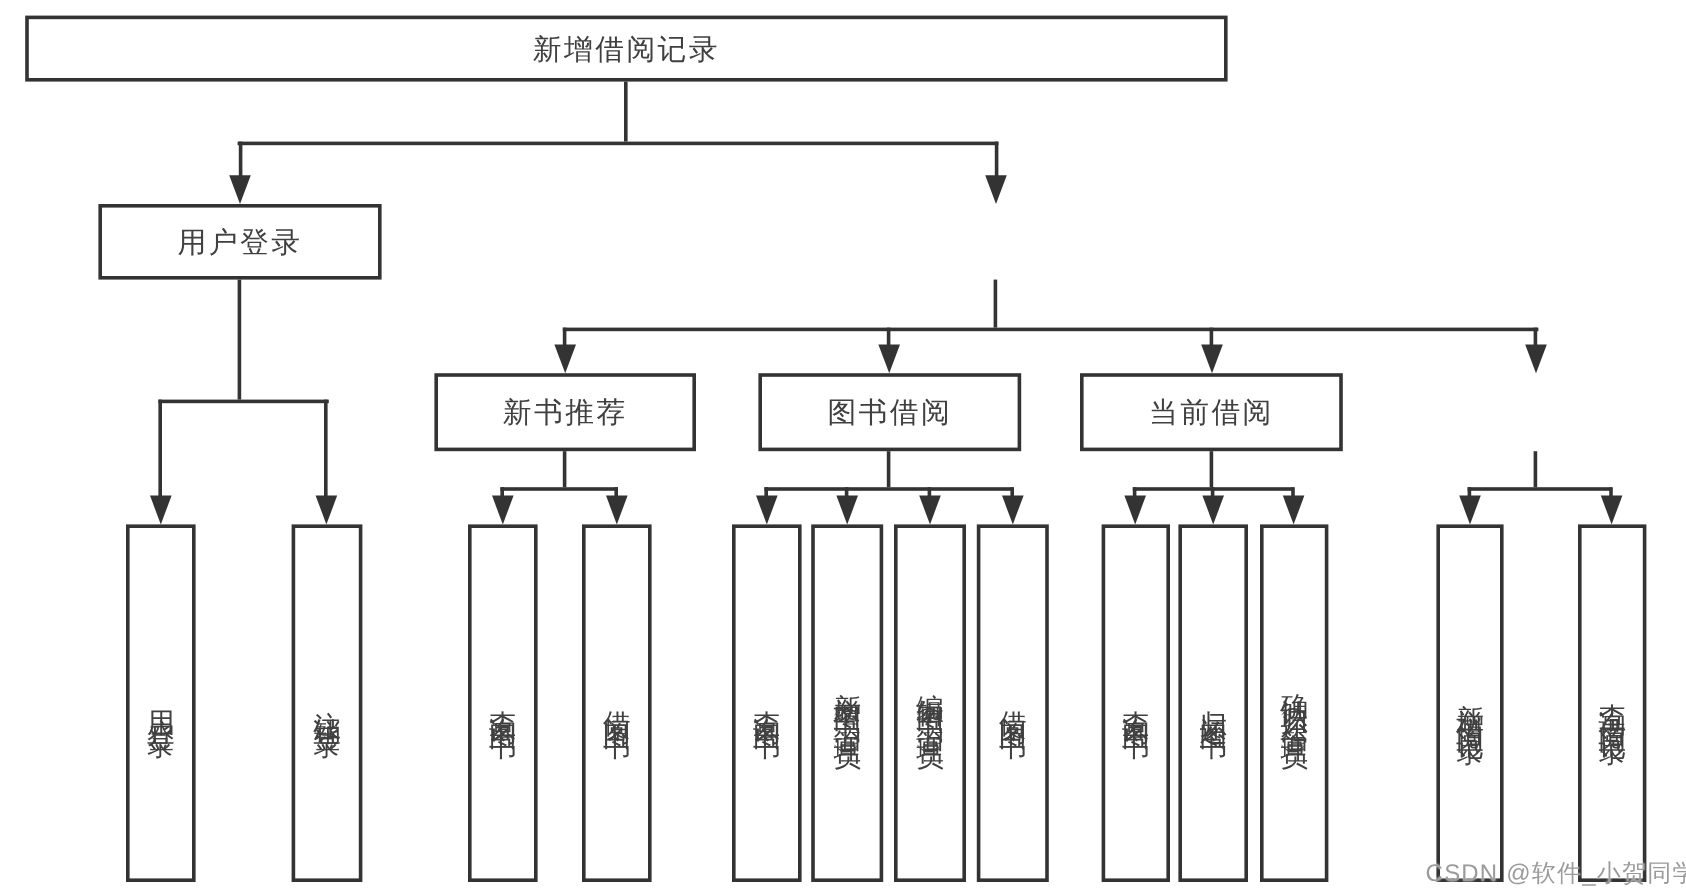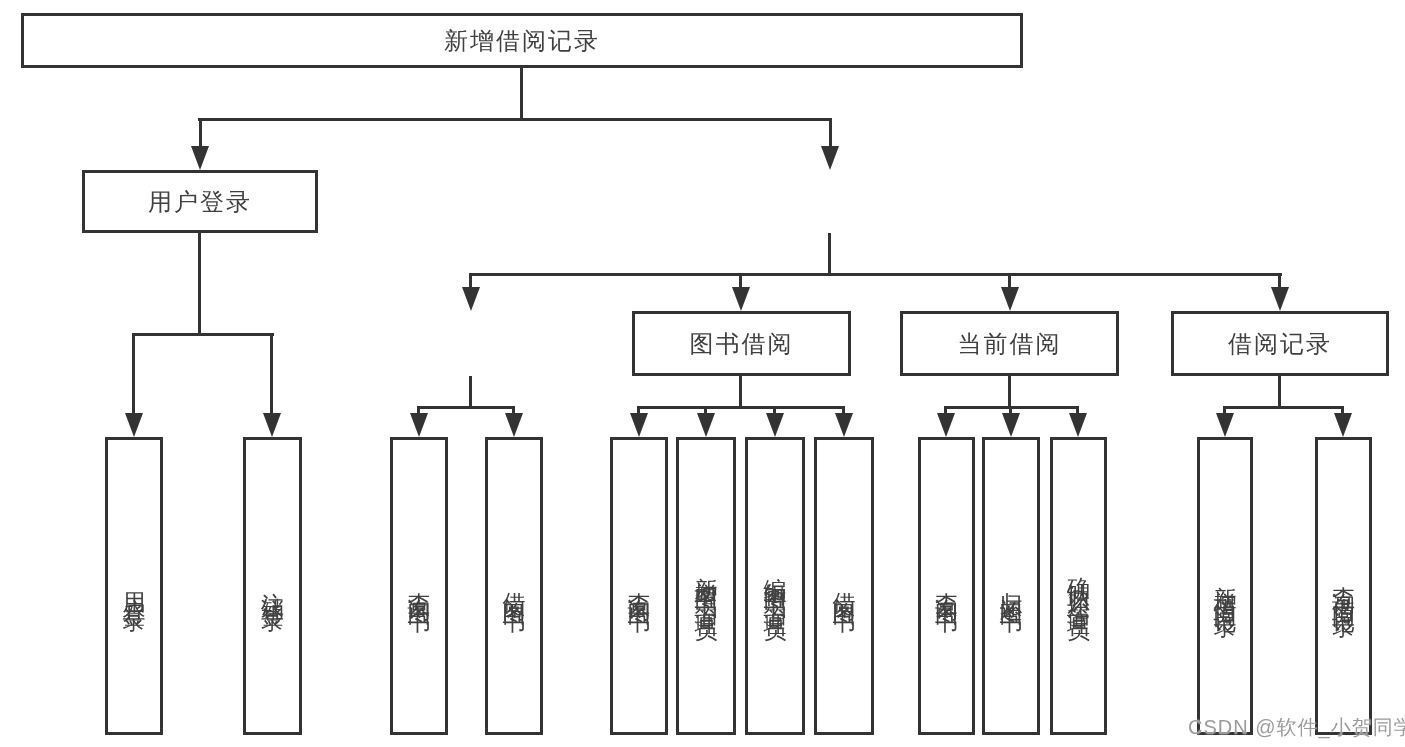--- a/index.html
+++ b/index.html
@@ -78,28 +78,28 @@
   <div class="hl" style="left:469px;top:273px;width:813px"></div>
   <div class="vl" style="left:469px;top:273px;height:16px"></div>
   <div class="ah" style="left:462px;top:287px"></div>
   <div class="vl" style="left:739px;top:273px;height:16px"></div>
   <div class="ah" style="left:732px;top:287px"></div>
   <div class="vl" style="left:1008px;top:273px;height:16px"></div>
   <div class="ah" style="left:1001px;top:287px"></div>
   <div class="vl" style="left:1278px;top:273px;height:16px"></div>
   <div class="ah" style="left:1271px;top:287px"></div>
 
+  <div class="node h" style="left:362px;top:311px;width:218px;height:65px">
+    <span>新书推荐</span>
+  </div>
   <div class="node h" style="left:632px;top:311px;width:219px;height:65px">
     <span>图书借阅</span>
   </div>
   <div class="node h" style="left:900px;top:311px;width:219px;height:65px">
     <span>当前借阅</span>
-  </div>
-  <div class="node h" style="left:1171px;top:311px;width:218px;height:65px">
-    <span>借阅记录</span>
   </div>
 
   <div class="vl" style="left:469px;top:376px;height:30px"></div>
   <div class="hl" style="left:417px;top:406px;width:98px"></div>
   <div class="vl" style="left:417px;top:406px;height:10px"></div>
   <div class="ah" style="left:410px;top:413px"></div>
   <div class="vl" style="left:512px;top:406px;height:10px"></div>
   <div class="ah" style="left:505px;top:413px"></div>
 
   <div class="vl" style="left:739px;top:376px;height:30px"></div>

